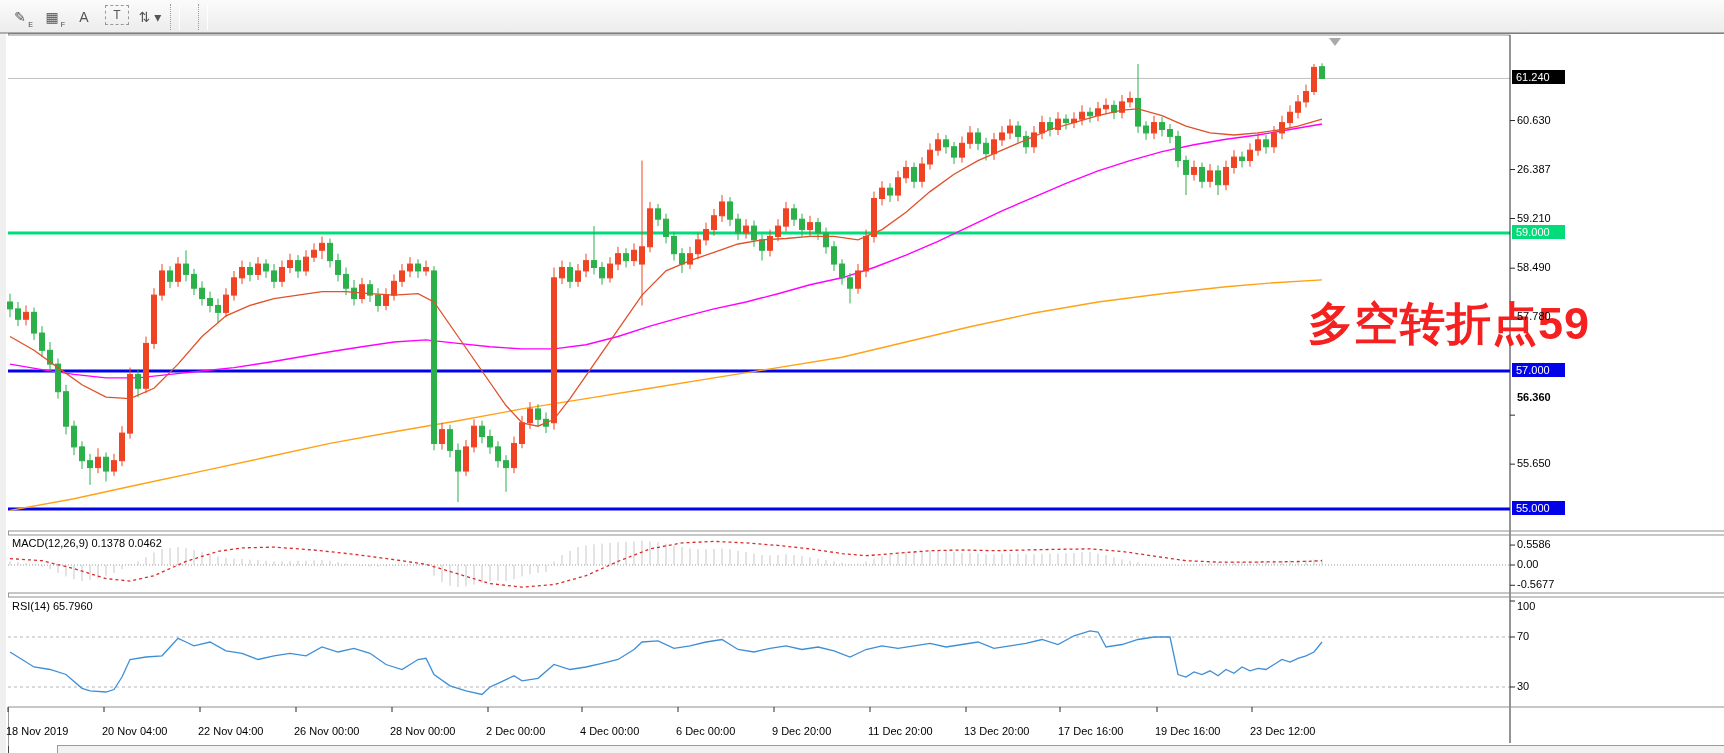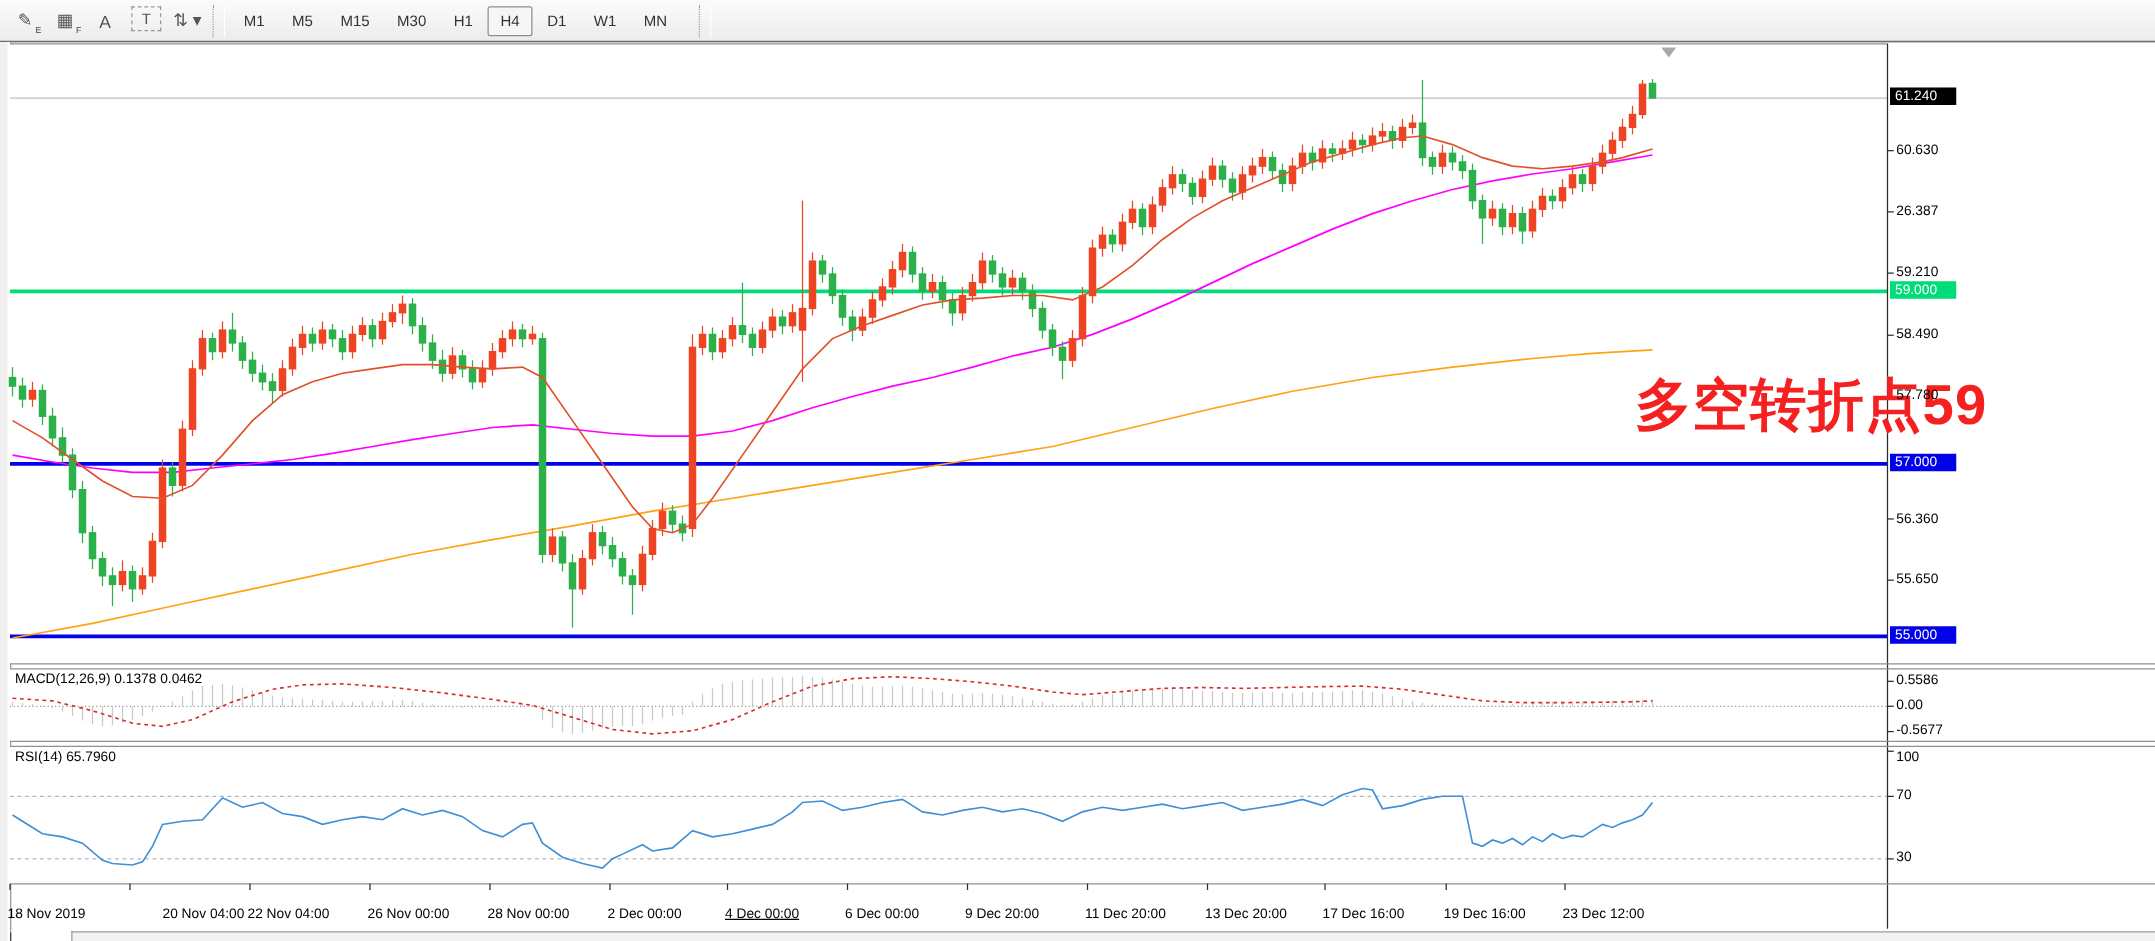--- a/index.html
+++ b/index.html
@@ -53,31 +53,20 @@
 
 <div class="toolbar">
   <div id="tb-icons" style="display:flex;margin-left:4px;">
       <div class="tb-icon">✎<span class="tb-sub">E</span></div>
       <div class="tb-icon">▦<span class="tb-sub">F</span></div>
       <div class="tb-icon">A</div>
       <div class="tb-icon" style="border: 1px dashed rgb(153, 153, 153); width: 22px; height: 18px; margin: 0px 5px; font-size: 12px;">T</div>
       <div class="tb-icon">⇅ ▾</div>
     </div>
   <div class="tb-sep"></div>
-  <div id="tb-timeframes" style="display:flex;">
-      <div class="tf-btn">M1</div>
-      <div class="tf-btn">M5</div>
-      <div class="tf-btn">M15</div>
-      <div class="tf-btn">M30</div>
-      <div class="tf-btn">H1</div>
-      <div class="tf-btn active">H4</div>
-      <div class="tf-btn">D1</div>
-      <div class="tf-btn">W1</div>
-      <div class="tf-btn">MN</div>
-    </div>
   <div class="tb-sep" style="margin-left:14px;"></div>
 </div>
 
 <div class="frame-left"></div>
 
 <div class="symbol-line">
   <span class="tri">▲</span><span>USOil-,H4</span>&nbsp;&nbsp;<span>61.410 61.460 61.240 61.240</span>
 </div>
 
 <div class="trade">
@@ -656,42 +645,42 @@
 <div class="pane-label" style="top:537px;">MACD(12,26,9) 0.1378 0.0462</div>
 <div class="pane-label" style="top:600px;">RSI(14) 65.7960</div>
 <div class="annotation">多空转折点59</div>
 
 <div id="axis-right">
     <div class="axis-label" style="top: 113.53px;">60.630</div>
     <div class="axis-label" style="top: 162.52px;">26.387</div>
     <div class="axis-label" style="top: 211.51px;">59.210</div>
     <div class="axis-label" style="top: 261.19px;">58.490</div>
     <div class="axis-label" style="top: 310.18px; text-align: right;">57.780</div>
-    <div class="axis-label" style="top: 409px;">56.360</div>
+    <div class="axis-label" style="top: 391px; font-weight: bold;">56.360</div>
     <div class="axis-label" style="top: 457.15px;">55.650</div>
     <div class="axis-label" style="top: 538.058px;">0.5586</div>
     <div class="axis-label" style="top: 558px;">0.00</div>
     <div class="axis-label" style="top: 578.267px;">-0.5677</div>
     <div class="axis-label" style="top: 600px;">100</div>
     <div class="axis-label" style="top: 630px;">70</div>
     <div class="axis-label" style="top: 680px;">30</div>
     <div class="badge" style="top: 70.44px; background: rgb(0, 0, 0);">61.240</div>
     <div class="badge" style="top: 225px; background: rgb(0, 220, 120);">59.000</div>
     <div class="badge" style="top: 363px; background: rgb(2, 2, 232);">57.000</div>
     <div class="badge" style="top: 501px; background: rgb(2, 2, 232);">55.000</div>
   </div>
 
 <div id="axis-dates">
     <div style="position: absolute; top: 725px; font-size: 11px; color: rgb(0, 0, 0); left: 6px;">18 Nov 2019</div>
-    <div style="position: absolute; top: 725px; font-size: 11px; color: rgb(0, 0, 0); left: 102px; margin-left: 28px;">20 Nov 04:00</div>
+    <div style="position: absolute; top: 725px; font-size: 11px; color: rgb(0, 0, 0); left: 102px;">20 Nov 04:00</div>
     <div style="position: absolute; top: 725px; font-size: 11px; color: rgb(0, 0, 0); left: 198px;">22 Nov 04:00</div>
     <div style="position: absolute; top: 725px; font-size: 11px; color: rgb(0, 0, 0); left: 294px;">26 Nov 00:00</div>
     <div style="position: absolute; top: 725px; font-size: 11px; color: rgb(0, 0, 0); left: 390px;">28 Nov 00:00</div>
     <div style="position: absolute; top: 725px; font-size: 11px; color: rgb(0, 0, 0); left: 486px; text-align: right;">2 Dec 00:00</div>
-    <div style="position: absolute; top: 725px; font-size: 11px; color: rgb(0, 0, 0); left: 580px; text-decoration: underline;">4 Dec 00:00</div>
+    <div style="position: absolute; top: 725px; font-size: 11px; color: rgb(0, 0, 0); left: 580px;">4 Dec 00:00</div>
     <div style="position: absolute; top: 725px; font-size: 11px; color: rgb(0, 0, 0); left: 676px;">6 Dec 00:00</div>
     <div style="position: absolute; top: 725px; font-size: 11px; color: rgb(0, 0, 0); left: 772px;">9 Dec 20:00</div>
     <div style="position: absolute; top: 725px; font-size: 11px; color: rgb(0, 0, 0); left: 868px;">11 Dec 20:00</div>
     <div style="position: absolute; top: 725px; font-size: 11px; color: rgb(0, 0, 0); left: 964px;">13 Dec 20:00</div>
     <div style="position: absolute; top: 725px; font-size: 11px; color: rgb(0, 0, 0); left: 1058px;">17 Dec 16:00</div>
     <div style="position: absolute; top: 725px; font-size: 11px; color: rgb(0, 0, 0); left: 1155px;">19 Dec 16:00</div>
     <div style="position: absolute; top: 725px; font-size: 11px; color: rgb(0, 0, 0); left: 1250px;">23 Dec 12:00</div>
   </div>
 
 <div class="bottom-tick"></div>

